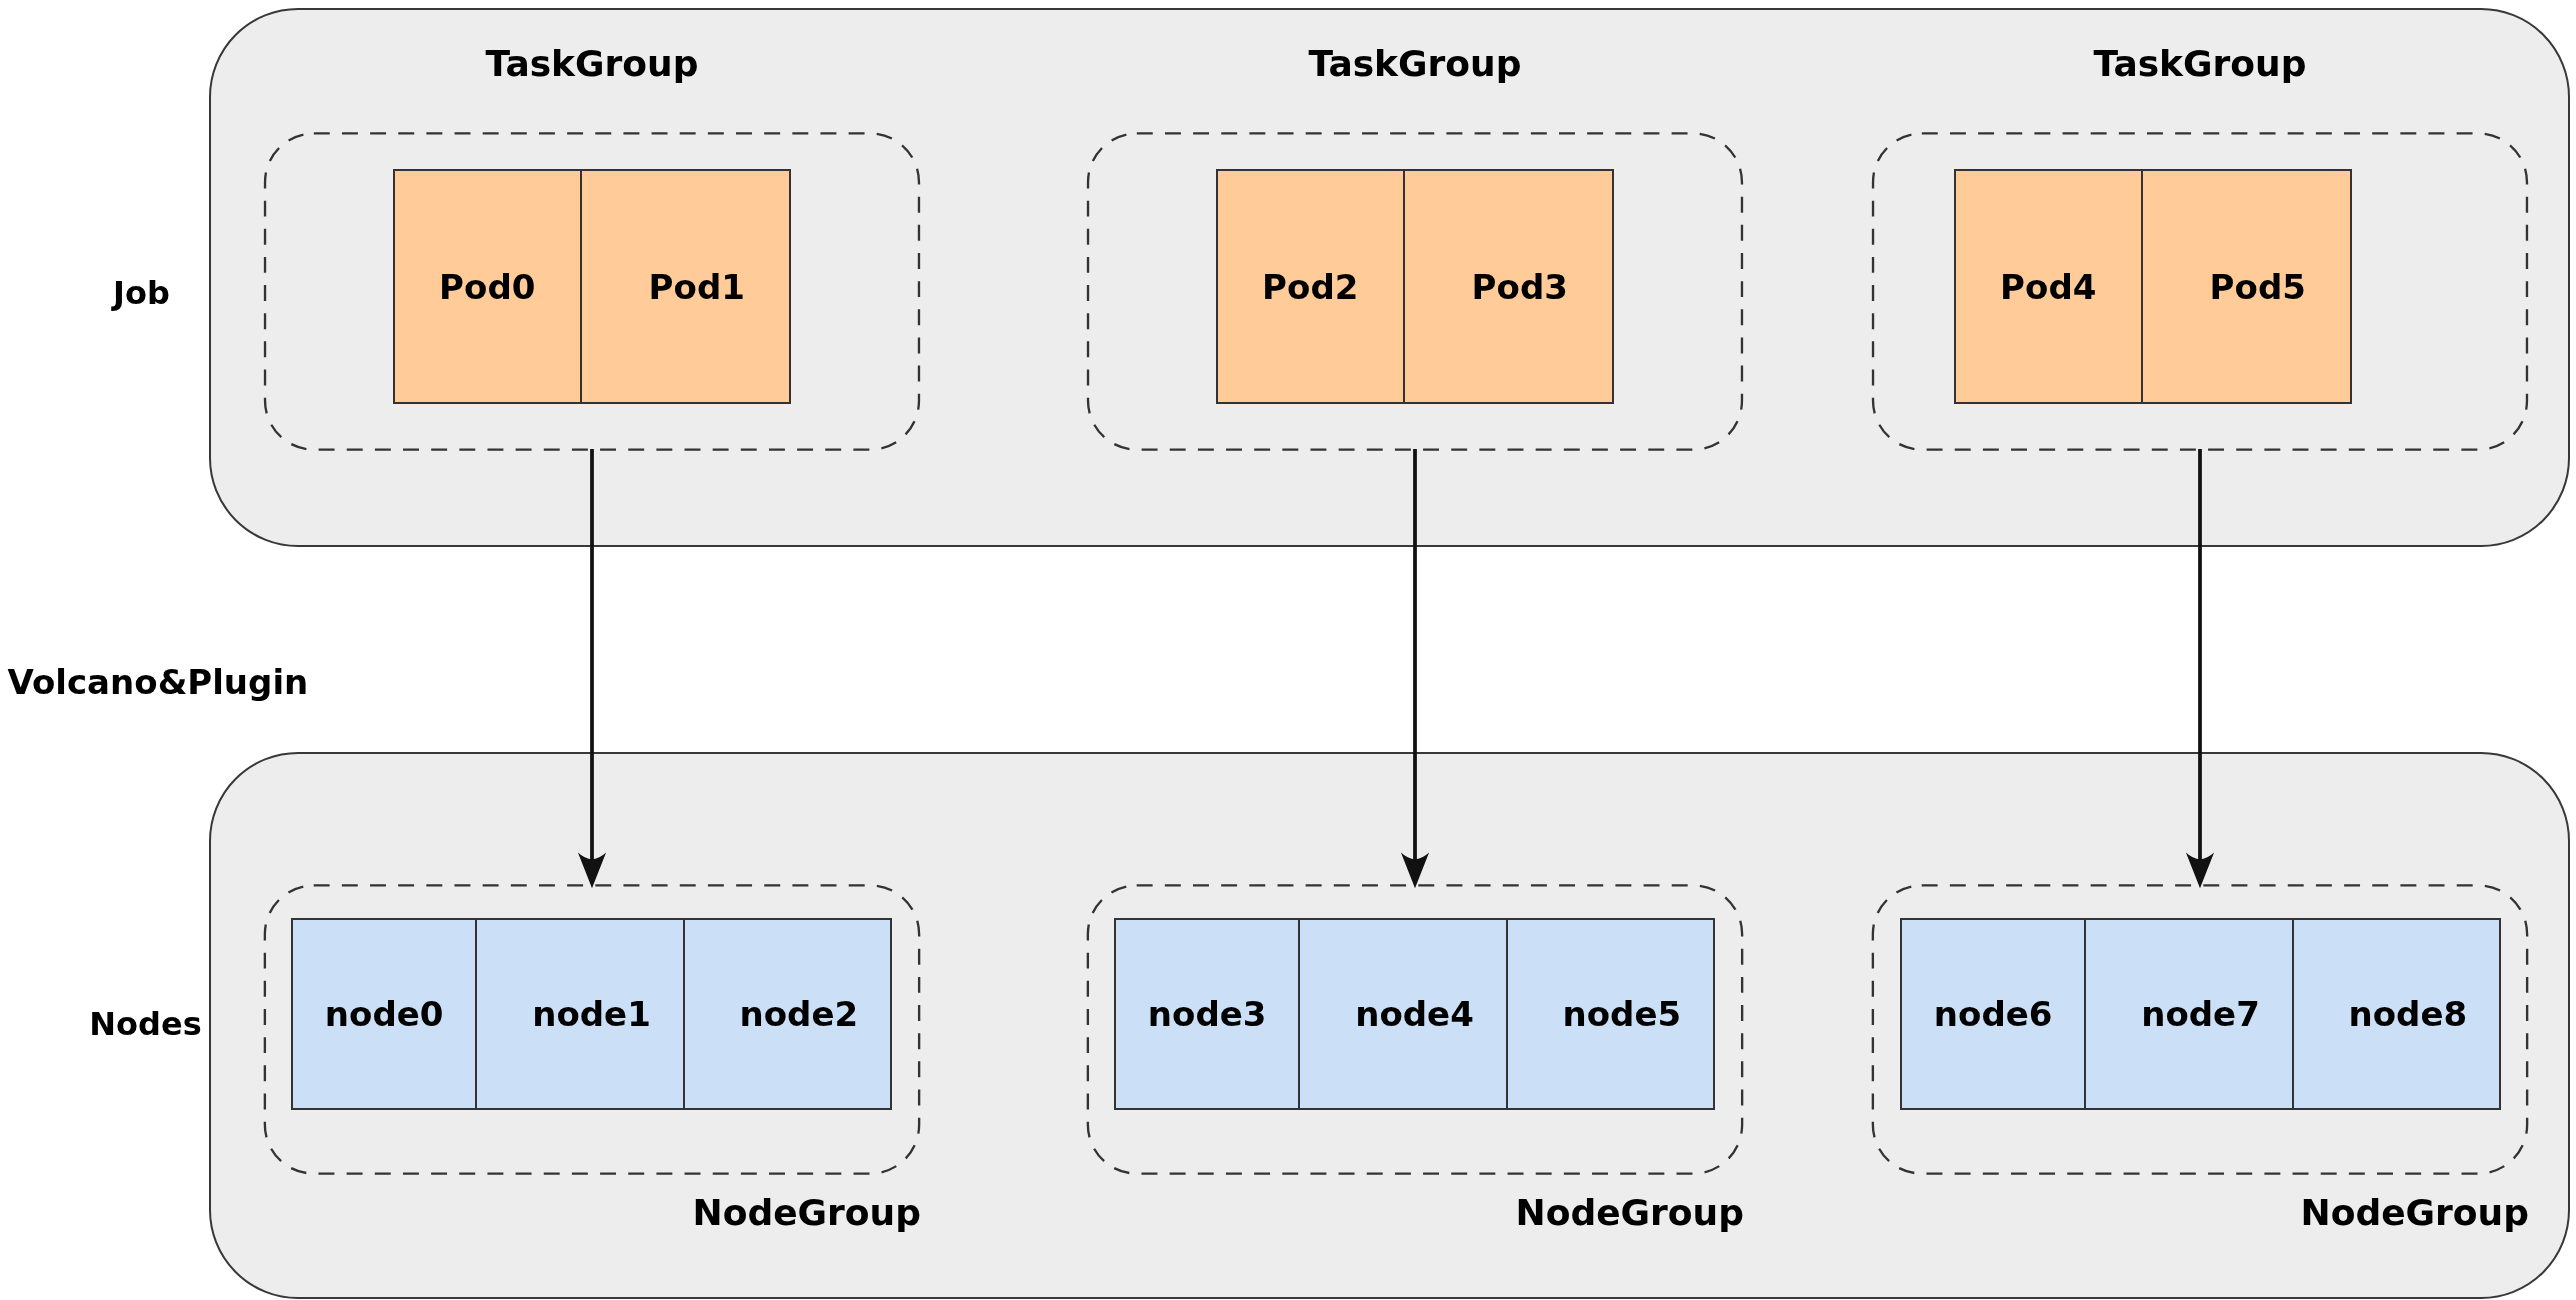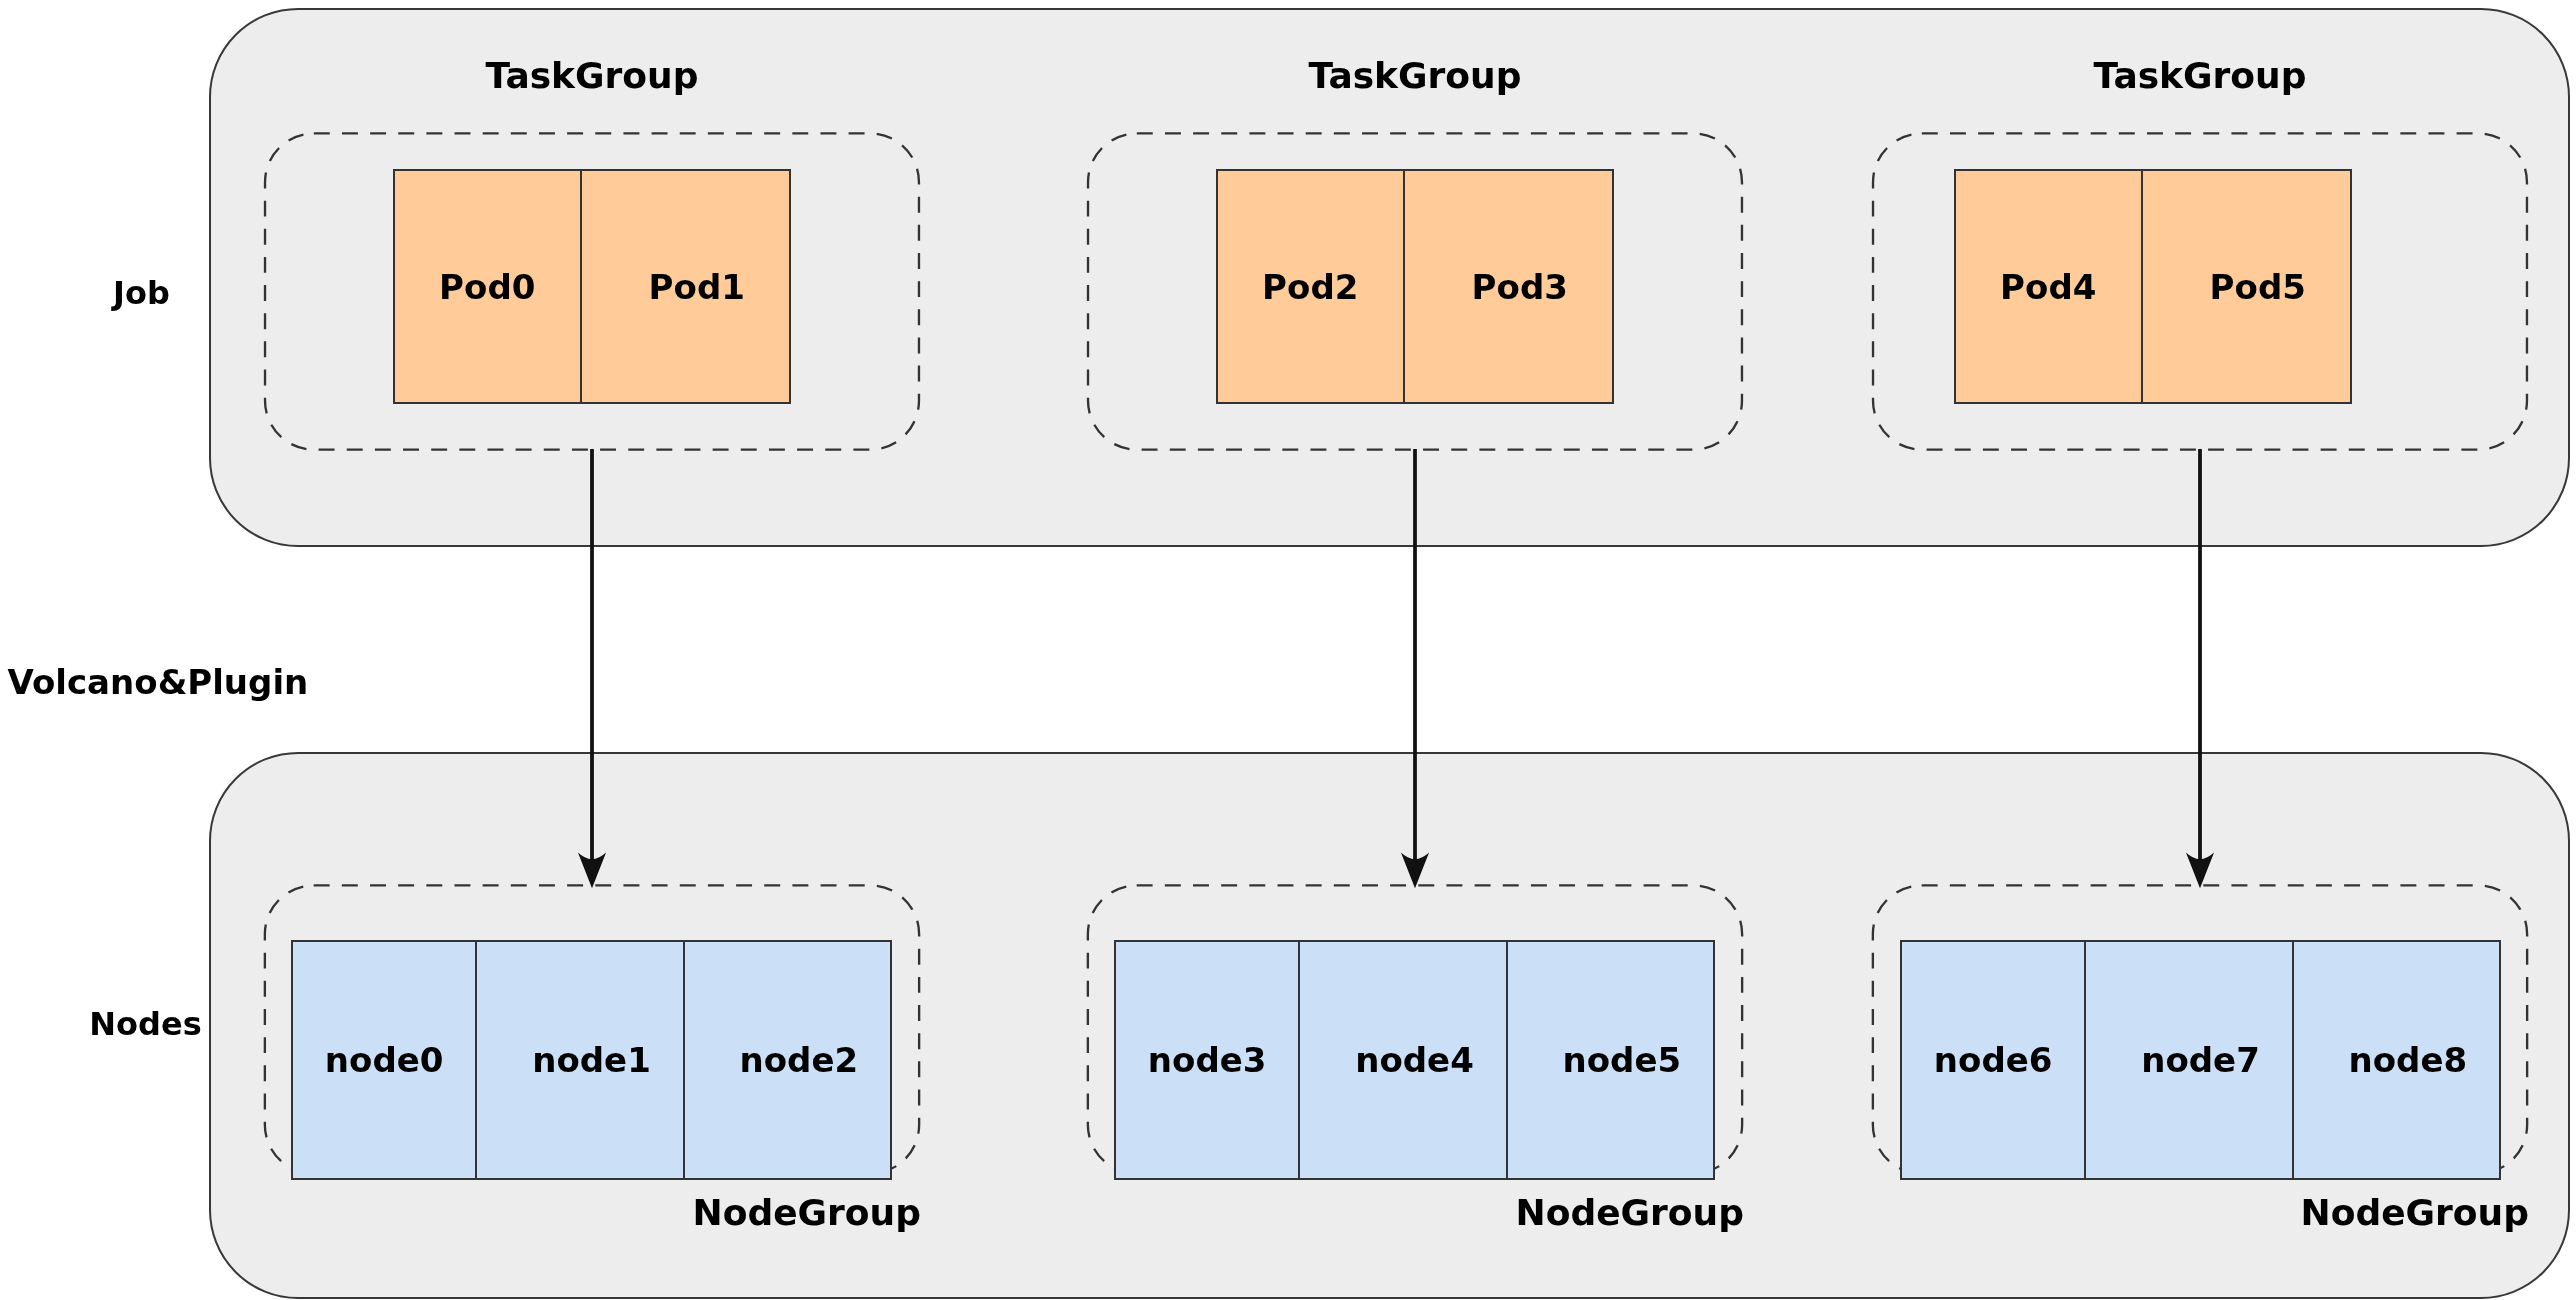--- a/index.html
+++ b/index.html
@@ -35,21 +35,21 @@
     font-size: 32px;
     line-height: 43px;
     white-space: nowrap;
   }
   #job-label     { left: 38px; top: 272px;  width: 207px; }
   #volcano-label { left: 7.5px;  top: 661px;  width: 282px; font-size: 34px; }
   #nodes-label   { left: 42px; top: 1003px; width: 207px; }
 
   .group-title {
     position: absolute;
-    top: 54px;
+    top: 42px;
     width: 658px;
     height: 43px;
     text-align: center;
     font-weight: 700;
     font-size: 36px;
     line-height: 43px;
   }
   .ng-caption {
     position: absolute;
     top: 1191px;
@@ -67,21 +67,21 @@
   .dashed-box.tg { top: 132px; height: 319px; }
   .dashed-box.ng { top: 884px; height: 291px; }
 
   .cell-row {
     position: absolute;
     display: flex;
     box-sizing: border-box;
     justify-content: space-between;
   }
   .pod-row  { top: 169px; width: 398px; height: 235px; }
-  .node-row { top: 918px; width: 601px; height: 240px; margin-top: 22px; }
+  .node-row { top: 918px; width: 601px; height: 192px; }
 
   .cell {
     flex: 1 1 0;
     border: 2.3px solid #333333;
     box-sizing: border-box;
     display: flex;
     align-items: center;
     justify-content: center;
     font-weight: 700;
     font-size: 34px;

